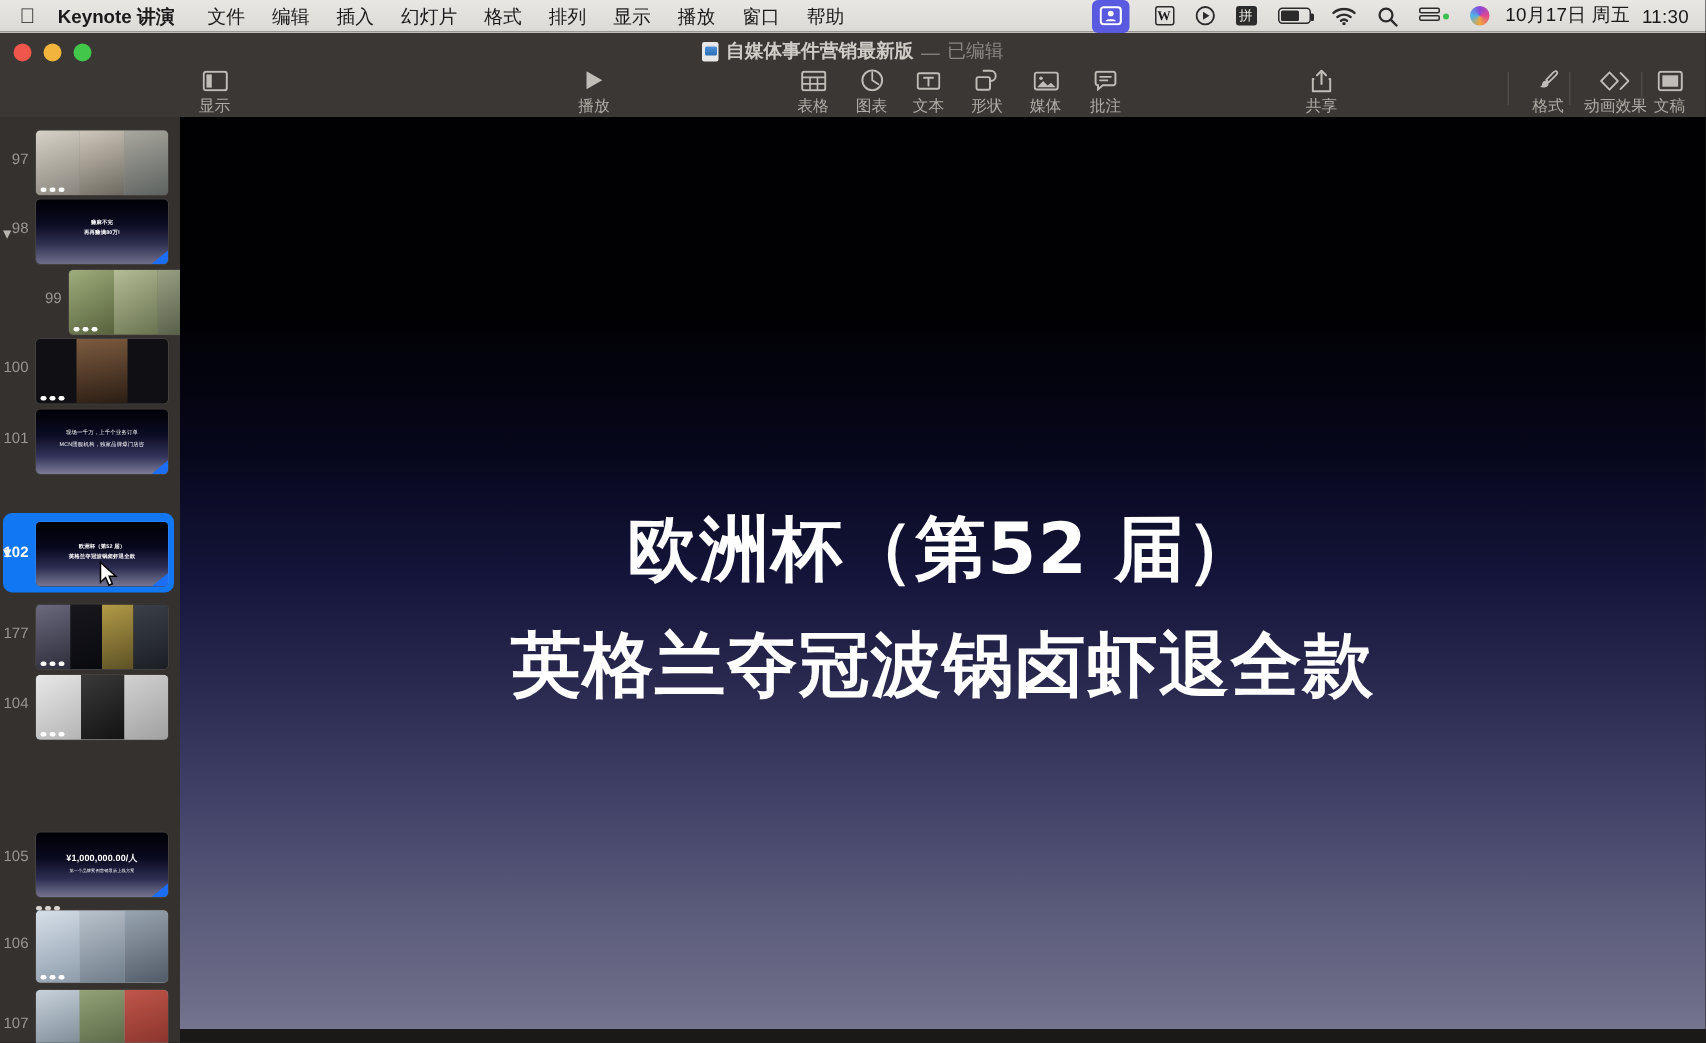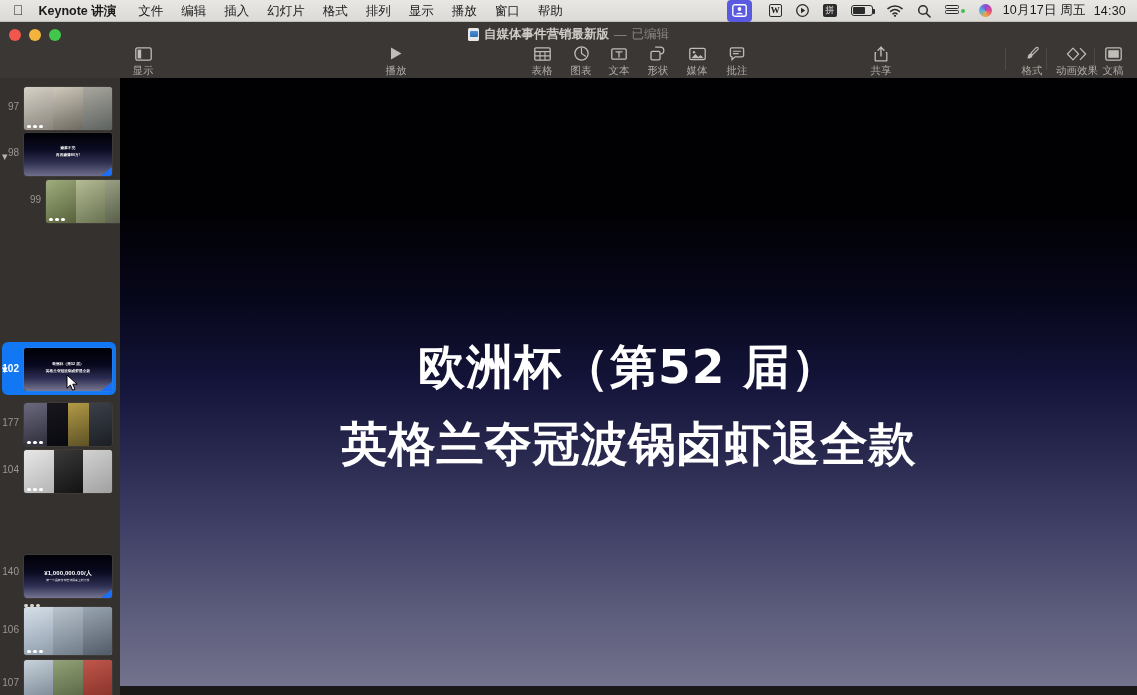--- a/index.html
+++ b/index.html
@@ -157,21 +157,21 @@
       <div class="ctrlc">
           <b></b>
           <b></b>
         </div>
         <div class="greendot"></div>
     </div>
     <div class="si">
         <div class="siri"></div>
       </div>
     <div class="si clock">10月17日 周五</div>
-    <div class="si clock">14:30</div>
+    <div class="si clock">11:30</div>
   </div>
 </div>
 
 <div id="window">
 
   <div id="titlebar">
     <div class="lights">
       <span class="l-red"></span>
       <span class="l-yel"></span>
       <span class="l-grn"></span>
@@ -355,21 +355,45 @@
           <div class="photo" style="left:67%; width:33%; background:linear-gradient(150deg,#9aa184,#4e5440);"></div>
           <div class="dots">
               <i></i>
               <i></i>
               <i></i>
             </div>
         </div>
       </div>
     </div>
 
-
+    <div class="slide-row" style="top:145px;">
+      <div class="slide-num" style="line-height:46px;">100</div>
+      <div class="thumb-wrap">
+        <div class="thumb" style="height:43px; background:#101014;">
+          <div class="photo" style="left:31%; width:38%; background:linear-gradient(170deg,#7d5b3f,#2a1d14);"></div>
+          <div class="dots">
+              <i></i>
+              <i></i>
+              <i></i>
+            </div>
+        </div>
+      </div>
+    </div>
+
+    <div class="slide-row" style="top:192px;">
+      <div class="slide-num" style="line-height:46px;">101</div>
+      <div class="thumb-wrap">
+        <div class="thumb" style="height:43px;">
+          <div class="tgrad" style="background:linear-gradient(180deg,#000006 0%,#0c0c24 40%,#32325a 72%,#7b7b96 100%);"></div>
+          <div class="tline" style="top:13px;">现场一千万，上千个业务订单</div>
+          <div class="tline" style="top:21px;">MCN团服机构，独家品牌爆门店咨</div>
+          <div class="corner"></div>
+        </div>
+      </div>
+    </div>
 
     <div class="slide-row" style="top:268px;">
       <div class="slide-num sel-num" style="line-height:45px;">102</div>
       <div class="thumb-wrap">
         <div class="chev" style="left:-22px; top:16px; color:#fff;">▾</div>
         <div class="thumb" style="height:43px;">
           <div class="tgrad" style="background:linear-gradient(180deg,#000005 0%,#08081e 40%,#2c2c52 70%,#787892 100%);"></div>
           <div class="tline" style="top:14px; font-weight:bold;">欧洲杯（第52 届）</div>
           <div class="tline" style="top:21px; font-weight:bold;">英格兰夺冠波锅卤虾退全款</div>
           <div class="corner"></div>
@@ -409,21 +433,21 @@
           <div class="dots">
               <i></i>
               <i></i>
               <i></i>
             </div>
         </div>
       </div>
     </div>
 
     <div class="slide-row" style="top:468px;">
-      <div class="slide-num" style="line-height:52px;">140</div>
+      <div class="slide-num" style="line-height:52px;">105</div>
       <div class="thumb-wrap">
         <div class="thumb" style="height:43px;">
           <div class="tgrad" style="background:linear-gradient(180deg,#000006 0%,#0a0a20 40%,#2e2e54 72%,#757590 100%);"></div>
           <div class="tline" style="top:14px; font-size:6px; font-weight:bold;">¥1,000,000.00/人</div>
           <div class="tline" style="top:23px; font-size:2.8px;">第一个品牌案例营销最新上线方案</div>
           <div class="corner"></div>
         </div>
         <div class="dots" style="left:0; bottom:-9px;">
             <i style="background:#d7d3ce"></i>
             <i style="background:#d7d3ce"></i>

